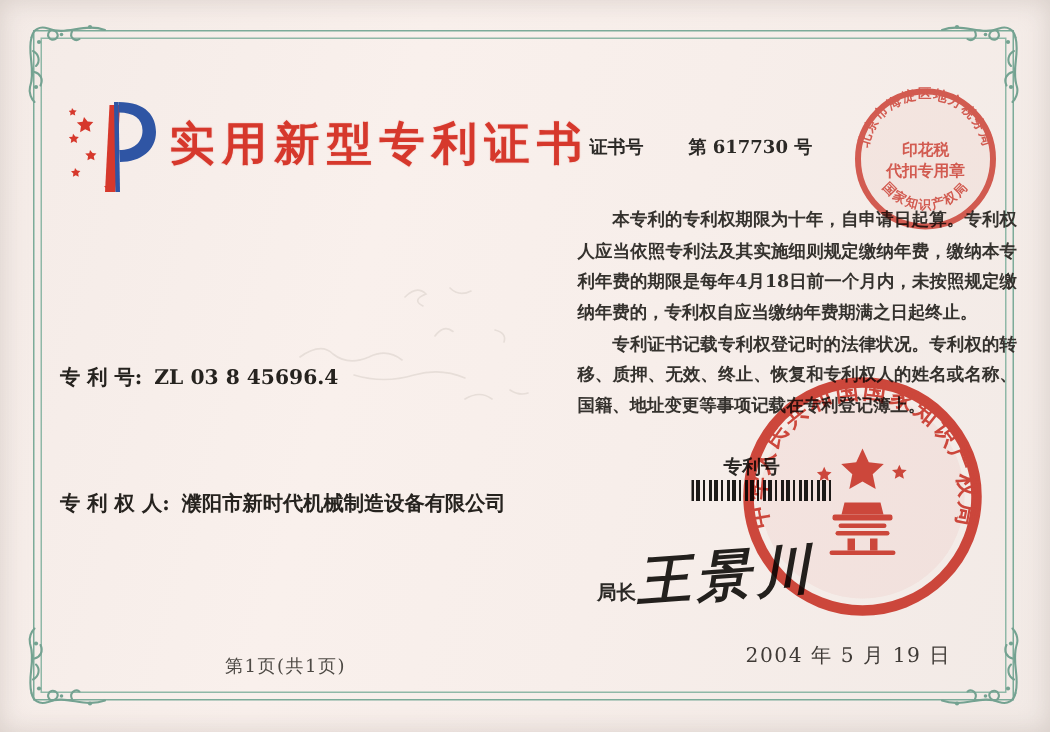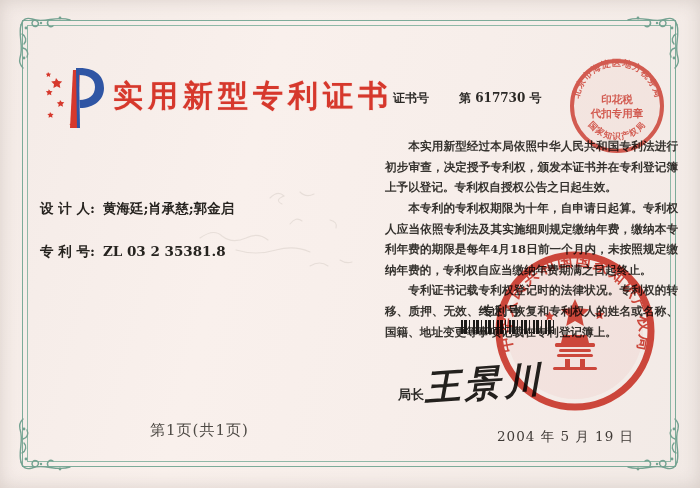--- a/index.html
+++ b/index.html
@@ -43,21 +43,21 @@
   .sig-name{position:absolute;left:424px;top:360px;font-size:36px;font-style:italic;
     font-weight:bold;color:#23201d;transform:rotate(-4deg);letter-spacing:4px;white-space:nowrap;}
   
   .seal-date{position:absolute;left:497px;top:428px;font-size:13.5px;color:#3f3a36;
     letter-spacing:1px;white-space:nowrap;z-index:1;}
   .big-seal{position:absolute;left:491px;top:247px;width:168px;height:168px;
     mix-blend-mode:multiply;opacity:.92;z-index:2;}
   .small-stamp{position:absolute;left:566px;top:55px;width:102px;height:102px;
     mix-blend-mode:multiply;opacity:.85;}
   
-  .footer{position:absolute;left:150px;top:421px;font-size:15px;color:#4e4a45;letter-spacing:1px;}
+  .footer{position:absolute;left:150px;top:436px;font-size:12px;color:#4e4a45;letter-spacing:1px;}
   
   .noise{position:absolute;left:140px;top:180px;width:260px;height:110px;opacity:.5;}
 </style>
 </head>
 <body>
 
 <div id="paper">
 
   <div class="frame-outer">
     <div class="frame-inner"></div>
@@ -150,29 +150,28 @@
     <path d="M33,4 C52,4 58,14 58,24 C58,36 48,44 34,44 L33.5,36 C43,36 49,31 49,23 C49,15 43,11 33.2,11 Z" fill="#2f55a4"></path>
     <path d="M33,4 L34,64 L31,64 L30,4 Z" fill="#2f55a4"></path>
   </svg>
 
   <div class="title">实用新型专利证书</div>
 
   <div class="certno">
     <span>证书号</span><span class="val">第 617730 号</span>
   </div>
 
-  <div class="field" style="top:200px">
-    <span>设 计 人:</span><span class="val">黄海廷;肖承慈;郭金启</span>
-  </div>
   <div class="field" style="top:243px">
-    <span>专 利 号:</span><span class="val">ZL 03 2 35381.8</span>
+    <span>专 利 号:</span><span class="val">ZL 03 8 45696.4</span>
+  </div>
+  <div class="field" style="top:327px">
+    <span>专 利 权 人:</span><span class="val">濮阳市新时代机械制造设备有限公司</span>
   </div>
 
   <div class="body-text">
-    <p>本实用新型经过本局依照中华人民共和国专利法进行初步审查，决定授予专利权，颁发本证书并在专利登记簿上予以登记。专利权自授权公告之日起生效。</p>
     <p>本专利的专利权期限为十年，自申请日起算。专利权人应当依照专利法及其实施细则规定缴纳年费，缴纳本专利年费的期限是每年4月18日前一个月内，未按照规定缴纳年费的，专利权自应当缴纳年费期满之日起终止。</p>
     <p>专利证书记载专利权登记时的法律状况。专利权的转移、质押、无效、终止、恢复和专利权人的姓名或名称、国籍、地址变更等事项记载在专利登记簿上。</p>
   </div>
 
   <div class="patentno-row">
     <span>专利号</span>
     <span class="barcode"></span>
   </div>
 
   <div class="sig-label">局长</div>

